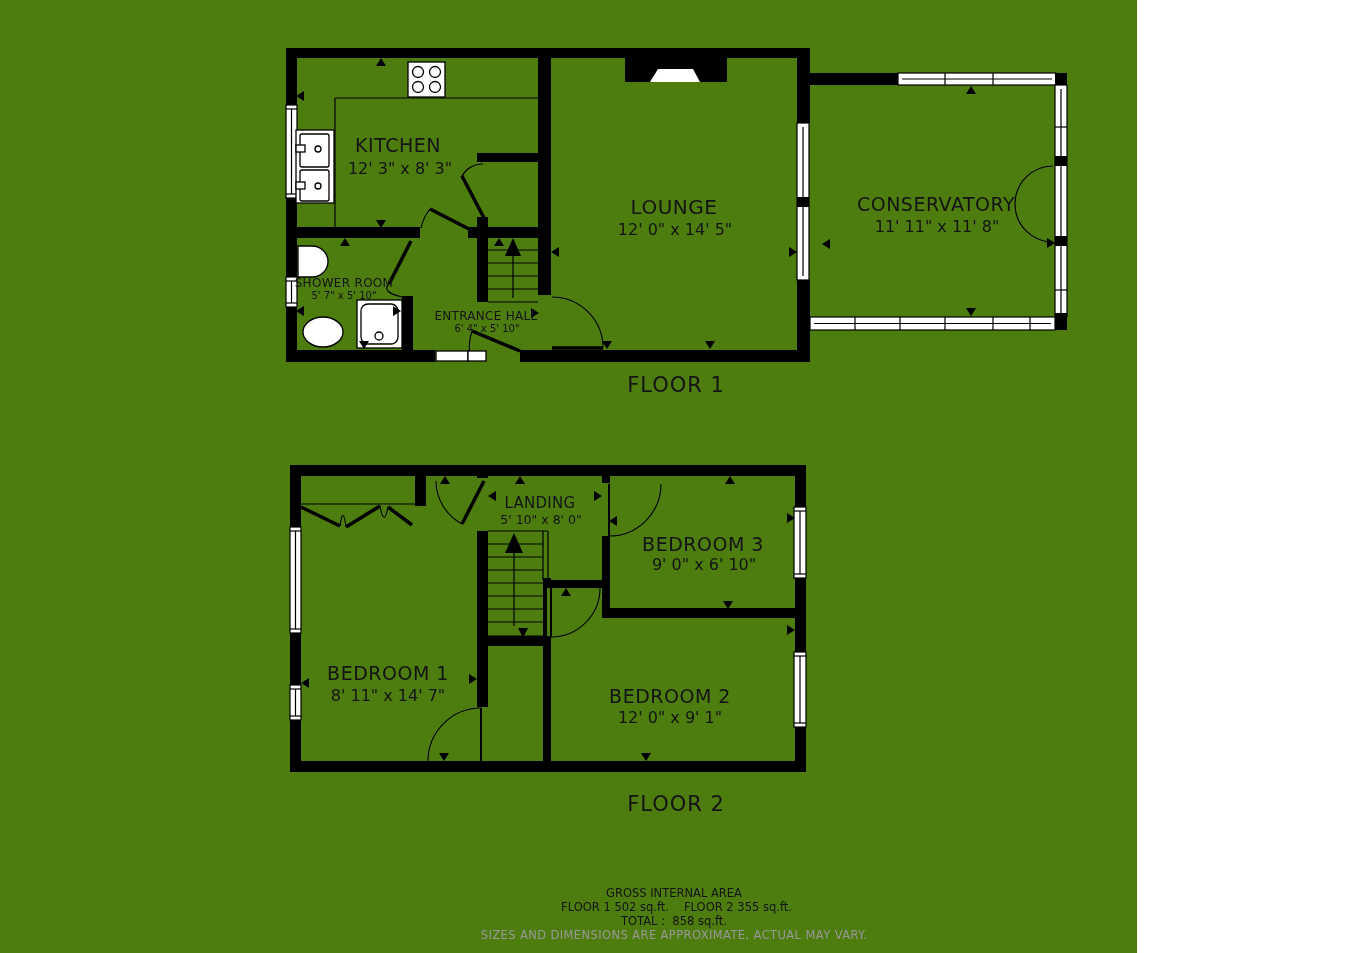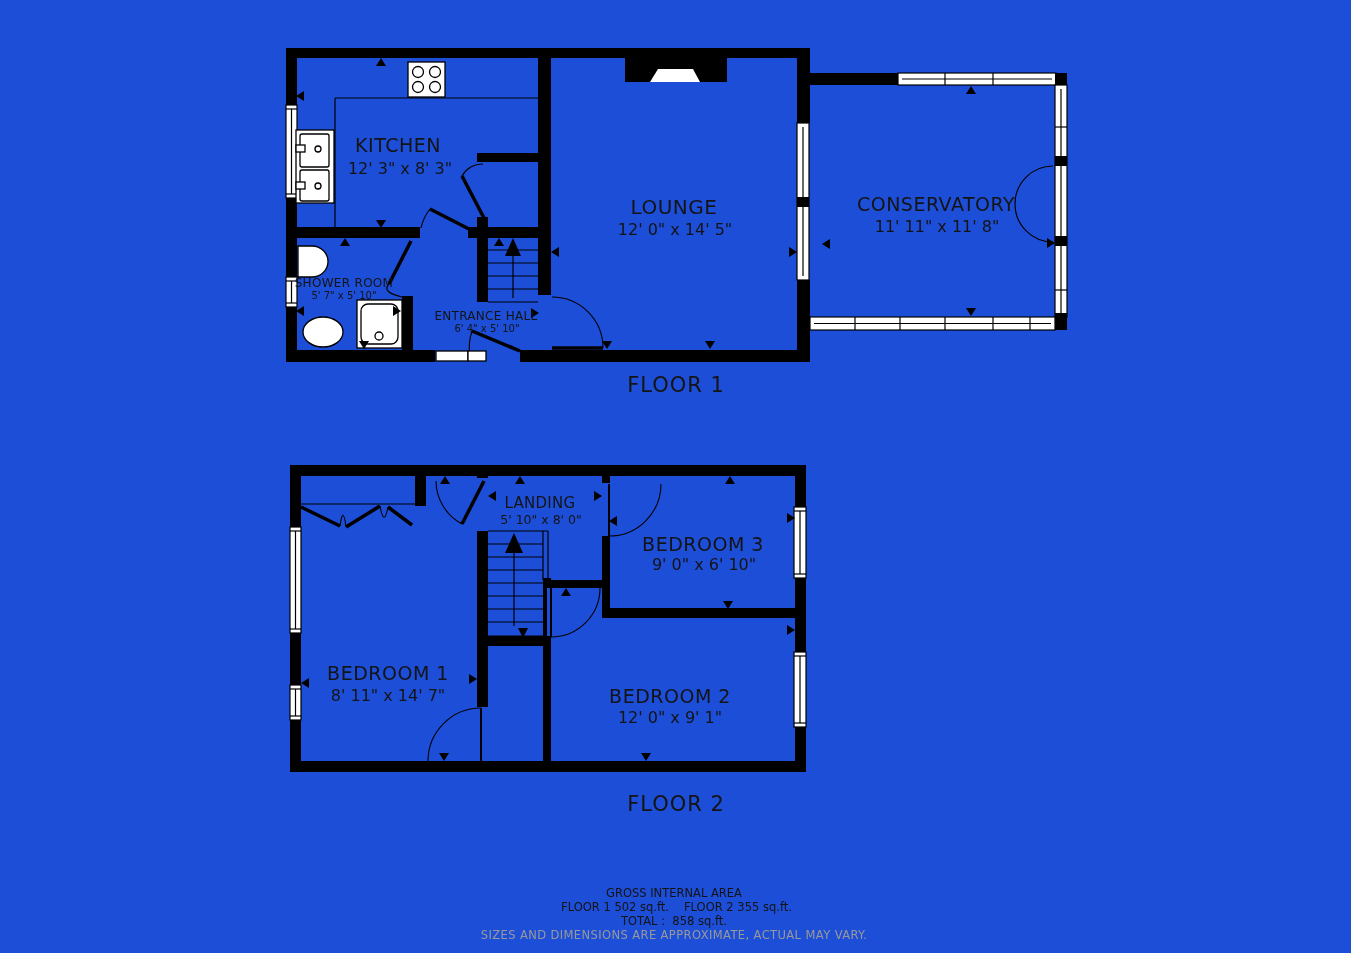--- a/index.html
+++ b/index.html
@@ -1,16 +1,16 @@
 <!DOCTYPE html>
 <html><head>
 <meta charset="utf-8">
 <style>
   html,body{margin:0;padding:0;background:#fff;}
-  .page{position:relative;width:1351px;height:953px;background:#1d4ed8;overflow:hidden;}
+  .page{position:relative;width:1137px;height:953px;background:#4d7c0f;overflow:hidden;}
   svg{position:absolute;left:0;top:0;}
   .wall{fill:#000;stroke:none;}
   .thin{stroke:#000;stroke-width:1.2;fill:none;}
   .leaf{stroke:#000;stroke-width:3.5;fill:none;stroke-linecap:butt;}
   .leaf2{stroke:#000;stroke-width:2;fill:none;}
   .arc{stroke:#000;stroke-width:1.1;fill:none;}
   .winband{fill:#fff;stroke:#000;stroke-width:1.2;}
   .fixture{fill:#fff;stroke:#000;stroke-width:1.3;}
   .marker{fill:#000;}
   text{font-family:"DejaVu Sans","Liberation Sans",sans-serif;fill:#141414;}

